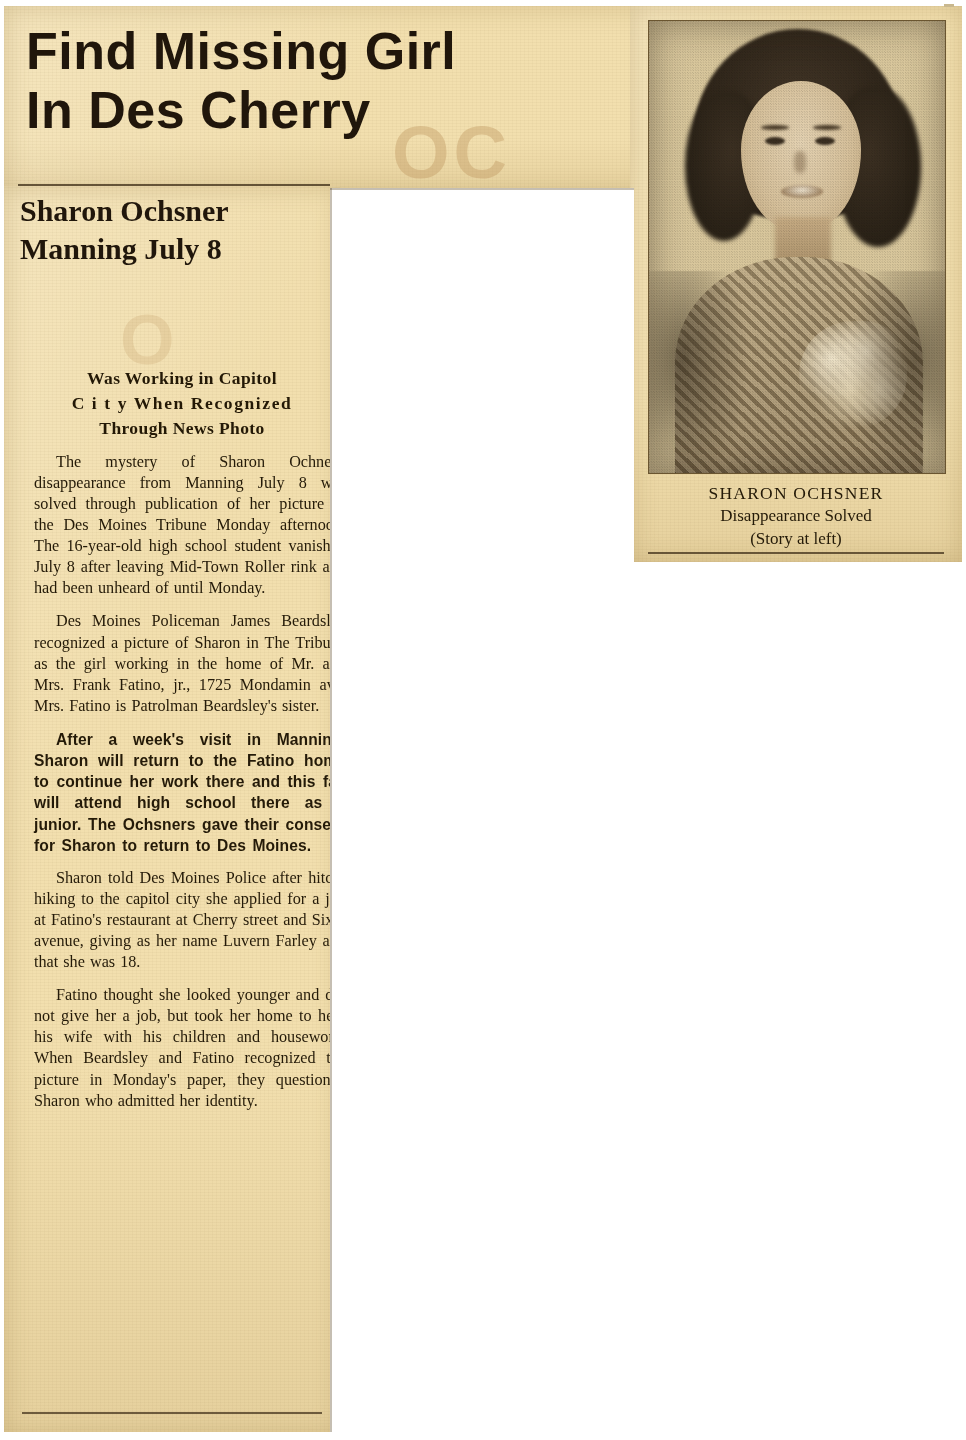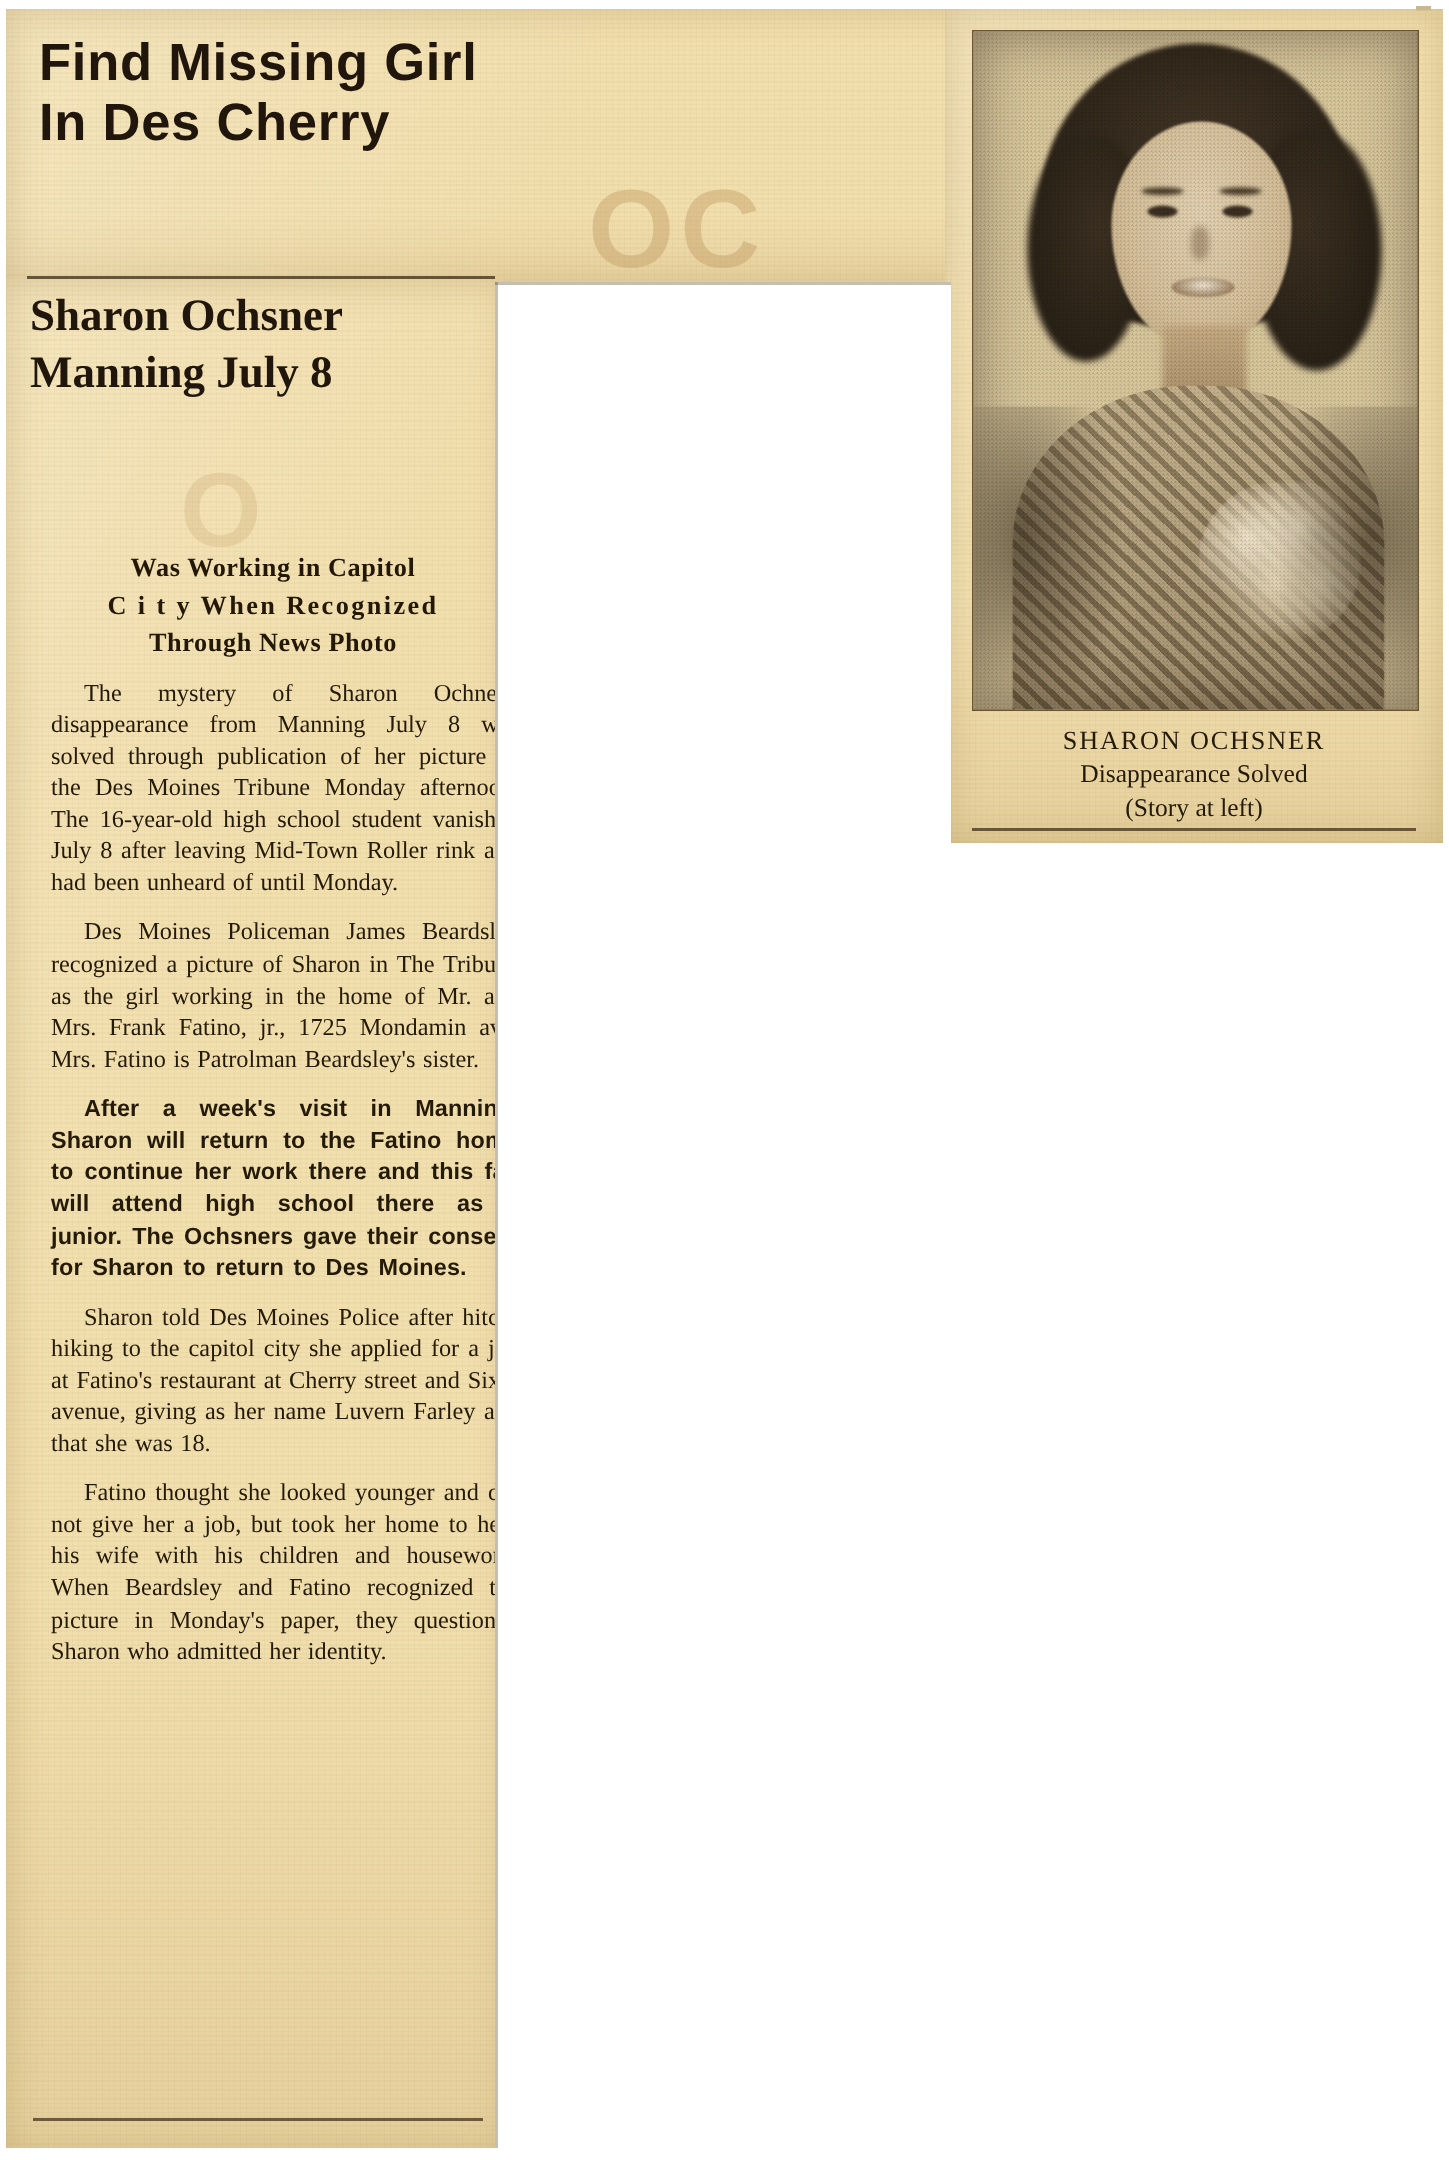--- a/index.html
+++ b/index.html
@@ -85,21 +85,21 @@
   #ghost-3 { left: 120px; top: 300px; font-size: 70px; letter-spacing: 6px; opacity: .55; }
 
   
   #headline {
     position: absolute;
     left: 26px;
     top: 22px;
     width: 606px;
     font-family: "Liberation Sans", sans-serif;
     font-weight: 700;
-    font-size: 35px;
+    font-size: 52px;
     line-height: 1.13;
     letter-spacing: 0.5px;
     color: #20160b;
   }
 
   
   #rule-top {
     position: absolute;
     left: 18px;
     top: 184px;

